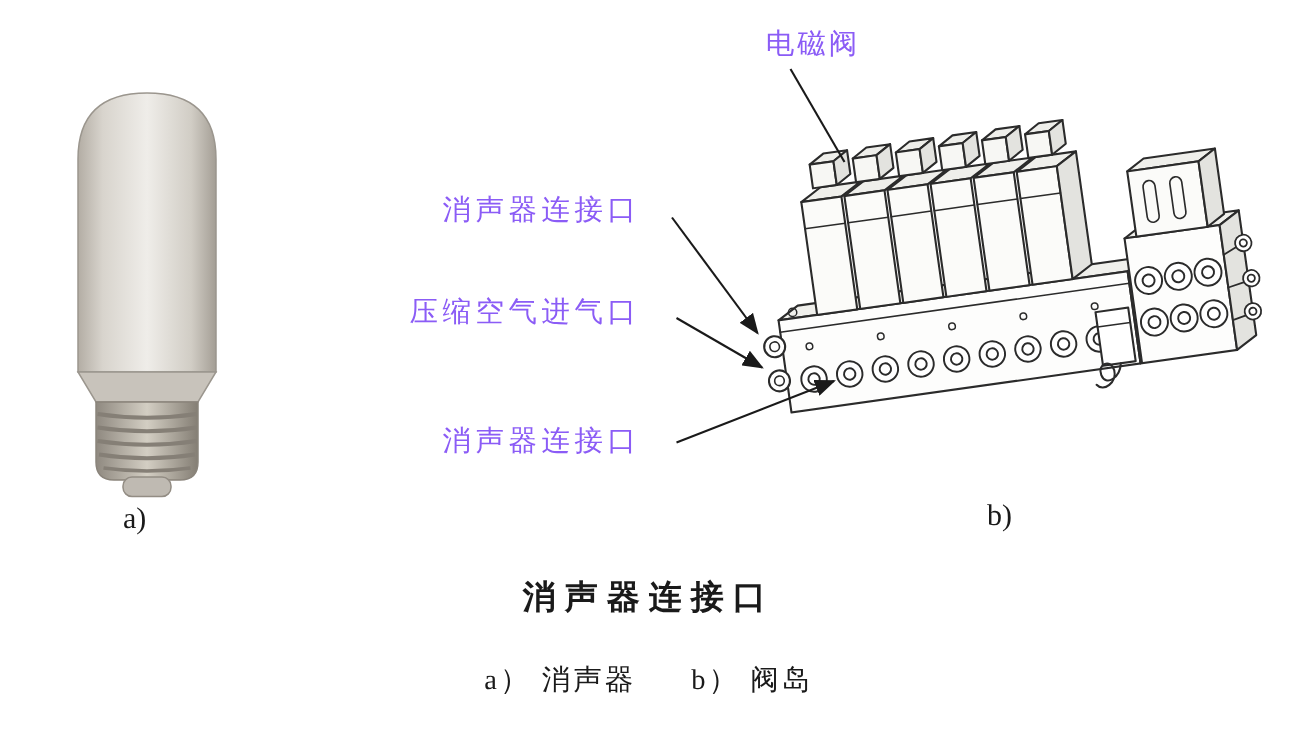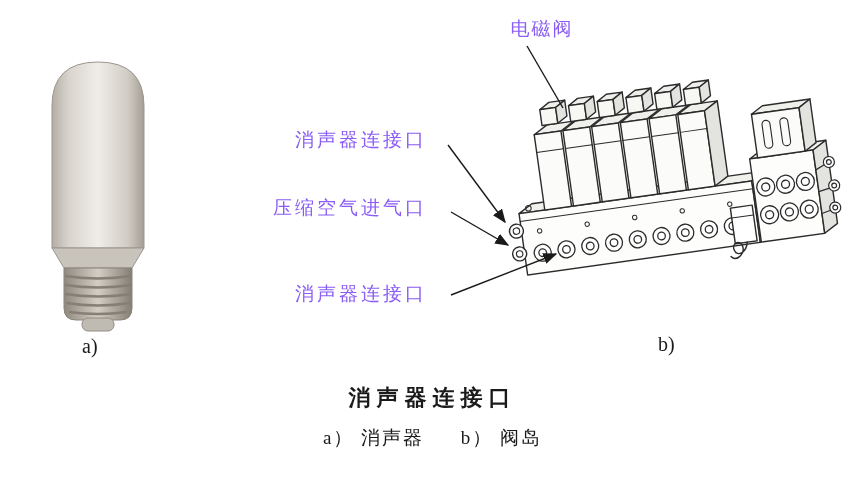--- a/index.html
+++ b/index.html
@@ -19,21 +19,21 @@
   .ann-air-inlet{top:195px;text-align:center;}
   .ann-cylinder-port{top:281px;}
   .part-label{position:absolute;font-size:20px;z-index:3;}
   .part-a{left:82px;top:335px;}
   .part-b{left:658px;top:333px;}
   .caption{
     position:absolute;left:0;top:383px;width:865px;text-align:center;
     font-size:22px;font-weight:bold;letter-spacing:6px;z-index:3;
   }
   .subcaption{
-    position:absolute;left:0;top:425px;width:865px;text-align:center;
+    position:absolute;left:0;top:440px;width:865px;text-align:center;
     font-size:19px;letter-spacing:2px;z-index:3;
   }
   .subcaption .sub-b{margin-left:30px;}
   svg{display:block;}
 </style>
 </head>
 <body>
 
 <div class="stage">
 

